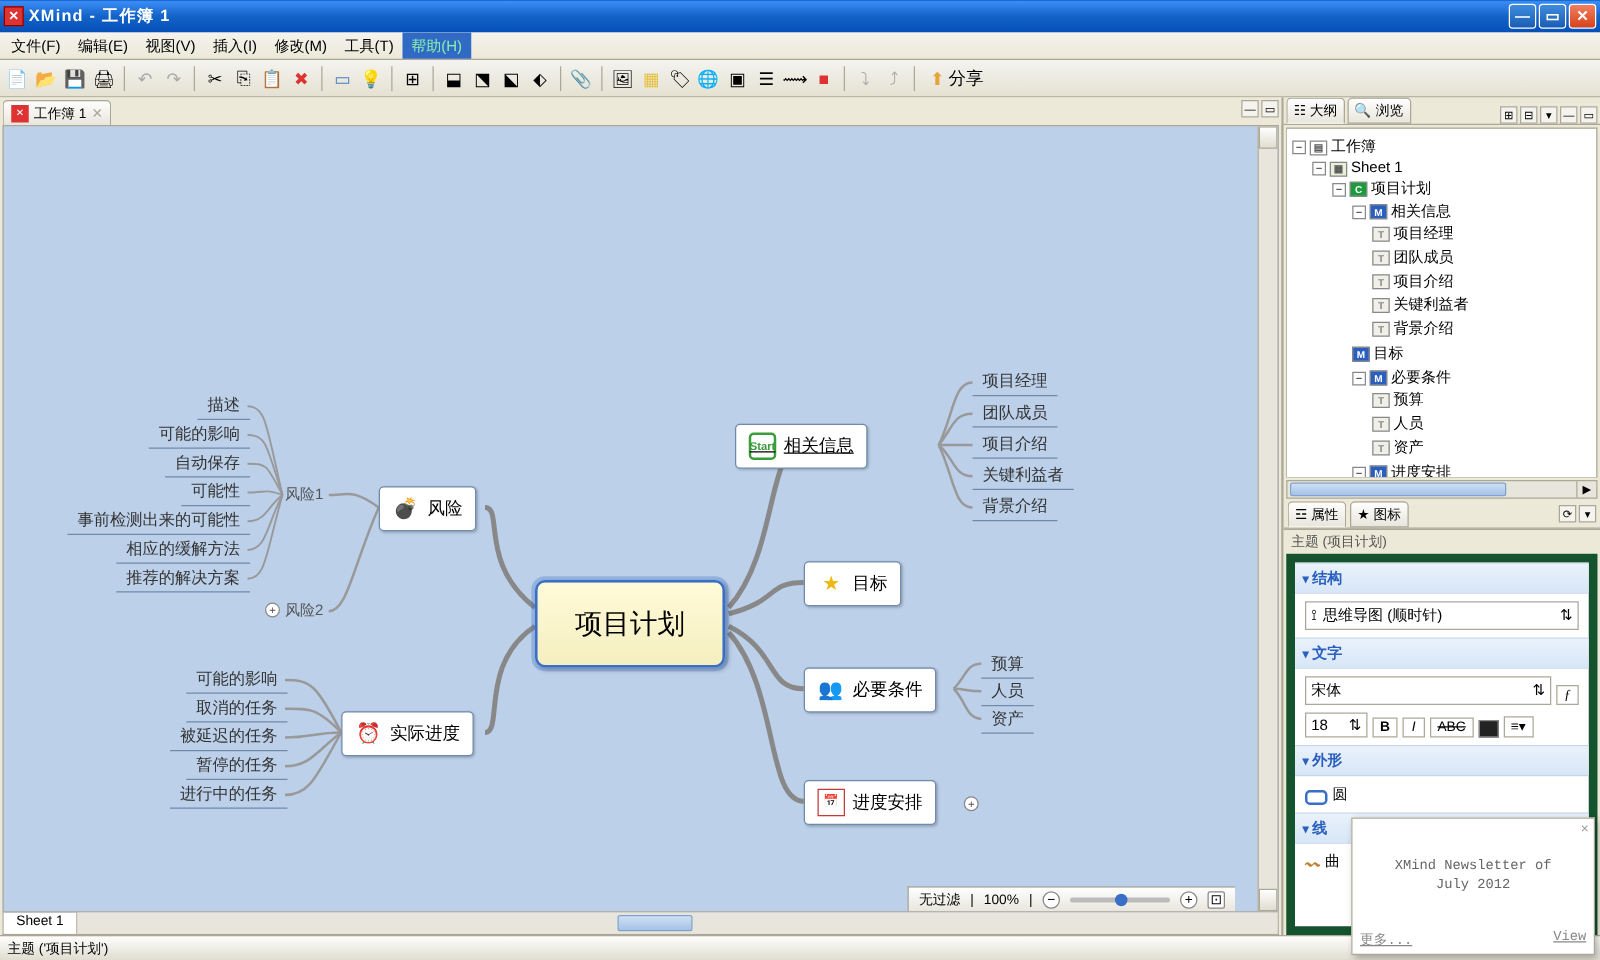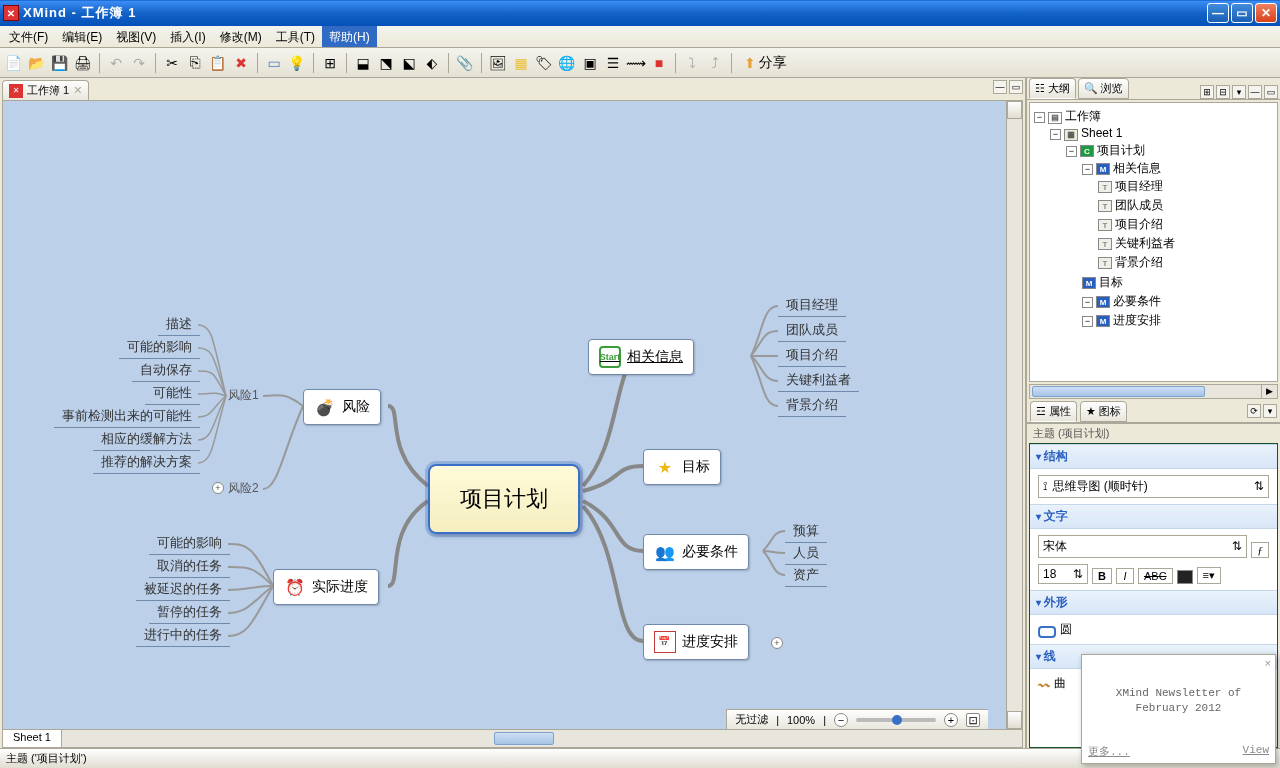--- a/index.html
+++ b/index.html
@@ -10,21 +10,21 @@
 .titlebar .app-icon { width: 16px; height: 16px; background: #d33; border: 1px solid #800; margin-right: 4px; display: flex; align-items: center; justify-content: center; color: #fff; font-size: 10px; font-weight: bold; }
 .titlebar .title { flex: 1; font-weight: bold; letter-spacing: 1px; font-size: 13px; }
 .winbtns { display: flex; gap: 2px; }
 .winbtn { width: 22px; height: 20px; border: 1px solid #fff; border-radius: 3px; display: flex; align-items: center; justify-content: center; font-family: Arial; font-weight: bold; color: #fff; }
 .winbtn.min, .winbtn.max { background: linear-gradient(#3f8cdd, #1a5db4); }
 .winbtn.close { background: linear-gradient(#f08060, #d8411a); }
 
 
 .menubar { height: 22px; background: linear-gradient(#f4f3ee, #ece9d8); border-bottom: 1px solid #aca899; display: flex; align-items: stretch; padding: 0 2px; }
 .menubar .mitem { padding: 3px 7px; cursor: default; }
-.menubar .mitem.active { background: #316ac5; color: #ffffff; }
+.menubar .mitem.active { background: #316ac5; color: #86efac; }
 
 
 .toolbar { height: 30px; background: linear-gradient(#f4f3ee, #e5e2d3); border-bottom: 1px solid #aca899; display: flex; align-items: center; padding: 0 4px; gap: 3px; }
 .tbtn { width: 20px; height: 20px; display: flex; align-items: center; justify-content: center; font-size: 14px; cursor: pointer; border-radius: 3px; }
 .tsep { width: 1px; height: 20px; background: #aca899; margin: 0 3px; }
 .tbtn.share { width: auto; padding: 0 6px; gap: 3px; }
 
 
 .main { display: flex; height: calc(100vh - 26px - 22px - 30px - 20px); }
 
@@ -85,21 +85,21 @@
 .ti-m { background: #2a5fbf; color: #fff; }
 .ti-t { background: #f0f0e8; color: #888; }
 .outline-scroll { height: 16px; background: #e8e6dc; border: 1px solid #aca899; margin: 0 2px 2px; position: relative; }
 .outline-scroll .th { position: absolute; left: 2px; top: 1px; bottom: 1px; width: 70%; background: linear-gradient(#cfe0f5,#a6c2e5); border: 1px solid #7da2ce; border-radius: 2px; }
 .outline-scroll .ar { position: absolute; right: 0; top:0; bottom:0; width: 16px; border-left:1px solid #aca899; display:flex; align-items:center; justify-content:center; font-size:9px;}
 
 
 .props { background: #ece9d8; border-top: 1px solid #aca899; display: flex; flex-direction: column; padding: 0; height: 360px; }
 .props-header { padding: 2px 6px; font-size: 11px; color: #555; }
 .props-tabs { display:flex; gap:3px; padding: 2px 3px; align-items: center; }
-.props-body { flex:1; background: #fff; border: 1px solid #14532d; margin: 0 2px; overflow-y: auto; font-size: 12px; position: relative; }
+.props-body { flex:1; background: #fff; border: 7px solid #14532d; margin: 0 2px; overflow-y: auto; font-size: 12px; position: relative; }
 .section-h { background: linear-gradient(#eaf2fb, #d7e6f7); color: #2a5fbf; padding: 3px 6px; font-weight: bold; border-top: 1px solid #c5d6ea; border-bottom: 1px solid #c5d6ea; cursor: pointer; }
 .section-h::before { content: "▾ "; font-size: 10px; }
 .section-body { padding: 6px 8px; display: flex; flex-direction: column; gap: 6px; }
 .combo { border: 1px solid #aca899; padding: 2px 4px; display: flex; align-items: center; justify-content: space-between; background: #fff; }
 .combo .cv { display:flex; align-items:center; gap:5px;}
 .row { display: flex; gap: 4px; align-items: flex-end; }
 .fbtn { border: 1px solid #aca899; padding: 1px 5px; background: #fff; min-width: 18px; text-align: center; cursor:pointer; font-size:11px;}
 .fbtn.b { font-weight: bold; } .fbtn.i { font-style: italic; } .fbtn.s { text-decoration: line-through; }
 .colorbox { width: 16px; height: 14px; background: #222; border: 1px solid #888; }
 
@@ -352,20 +352,25 @@
                       <ul>
                         <li><span class="ticon ti-t">T</span><span>项目经理</span></li>
                         <li><span class="ticon ti-t">T</span><span>团队成员</span></li>
                         <li><span class="ticon ti-t">T</span><span>项目介绍</span></li>
                         <li><span class="ticon ti-t">T</span><span>关键利益者</span></li>
                         <li><span class="ticon ti-t">T</span><span>背景介绍</span></li>
                       </ul>
                     </li>
                     <li><span class="ticon ti-m">M</span><span>目标</span></li>
                     <li><span class="tgl">−</span><span class="ticon ti-m">M</span><span>必要条件</span>
+                      <ul>
+                        <li><span class="ticon ti-t">T</span><span>预算</span></li>
+                        <li><span class="ticon ti-t">T</span><span>人员</span></li>
+                        <li><span class="ticon ti-t">T</span><span>资产</span></li>
+                      </ul>
                     </li>
                     <li><span class="tgl">−</span><span class="ticon ti-m">M</span><span>进度安排</span></li>
                   </ul>
                 </li>
               </ul>
             </li>
           </ul>
         </li>
       </ul>
     </div>
@@ -442,18 +447,18 @@
   </div>
 </div>
 
 <div class="statusbar">
   <span>主题 ('项目计划')</span>
   <span>自动保存: 关闭</span>
 </div>
 
 <div class="popup">
   <span class="px">×</span>
-  <div class="msg"><span>XMind Newsletter of</span><br><span>February 2012</span></div>
+  <div class="msg"><span>XMind Newsletter of</span><br><span>July 2012</span></div>
   <div class="pf">
     <span>更多...</span>
     <span>View</span>
   </div>
 </div>
 
 </body></html>

